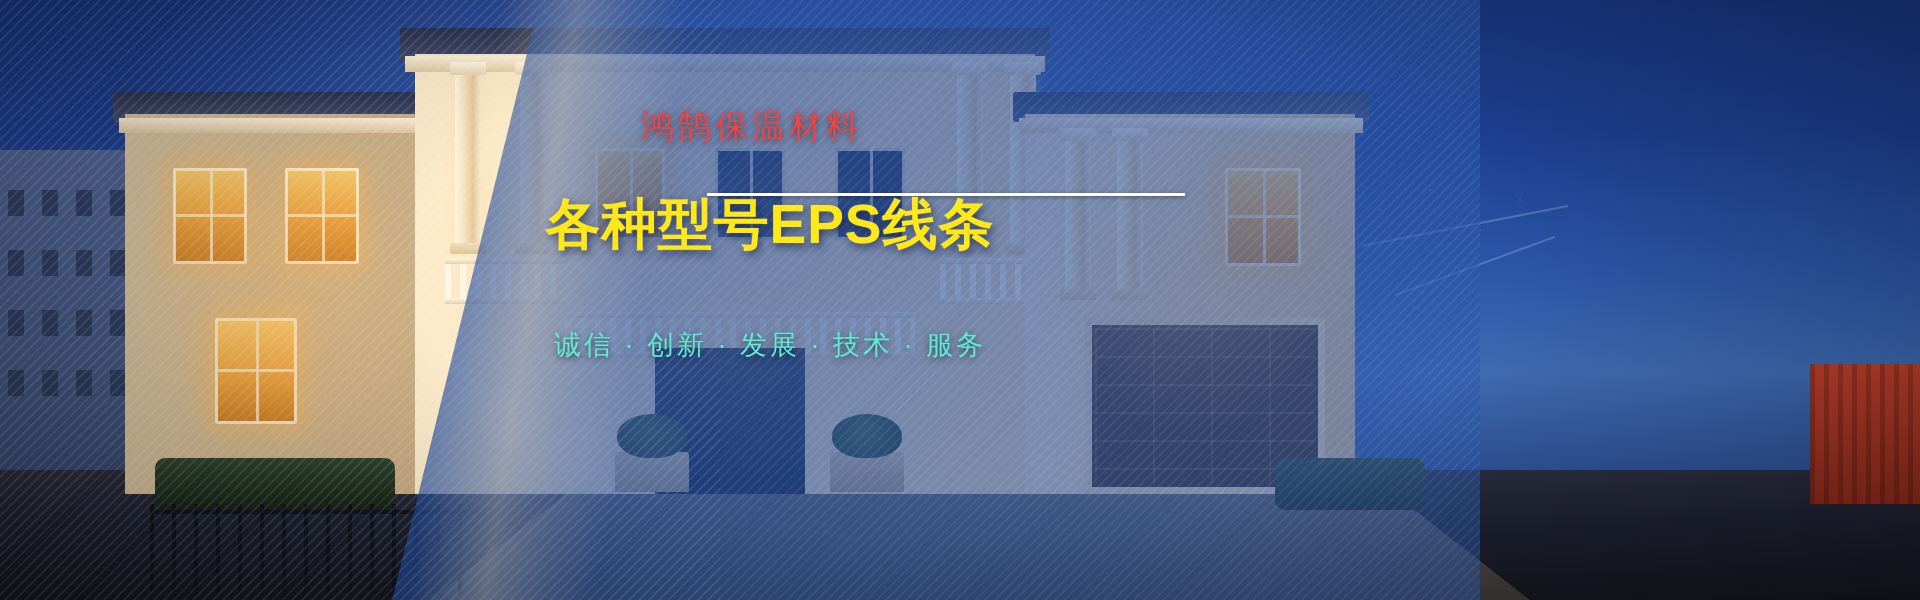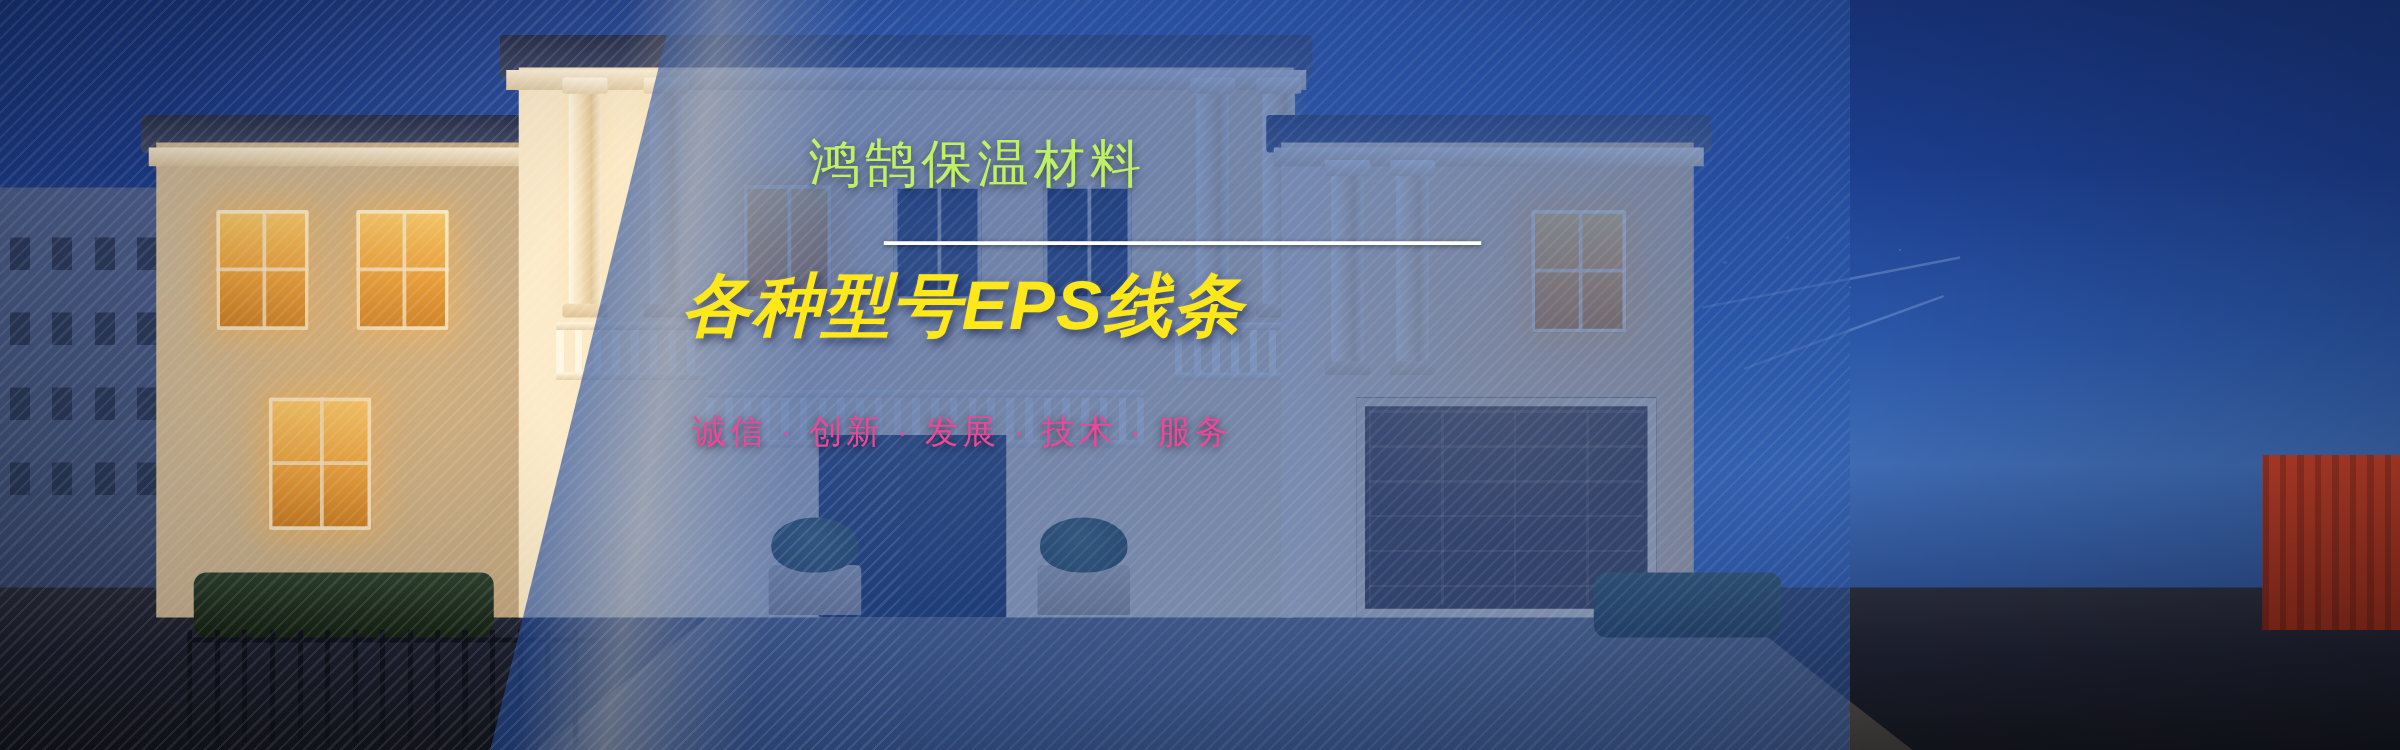--- a/index.html
+++ b/index.html
@@ -190,39 +190,39 @@
     position:absolute;inset:0;pointer-events:none;
     background:radial-gradient(ellipse 1200px 600px at 50% 45%,rgba(0,0,0,0) 45%,rgba(0,0,0,.30) 100%);
   }
 
   
   .copy{
     position:absolute;left:0;top:0;width:1920px;height:600px;
     text-align:center;
   }
   .brand{
-    position:absolute;left:372px;top:104px;width:820px;
-    color:#bef264;font-size:41px;letter-spacing:4px;font-weight:400;
+    position:absolute;left:342px;top:104px;width:820px;
+    color:#ef4444;font-size:33px;letter-spacing:4px;font-weight:400;
     text-shadow:0 2px 7px rgba(0,0,0,.5);
   }
   .rule{
     position:absolute;left:707px;top:193px;width:478px;height:3px;
     background:#ffffff;box-shadow:0 1px 4px rgba(0,0,0,.45);
   }
   .headline{
     position:absolute;left:330px;width:880px;
     color:#ffe81a;font-weight:bold;font-size:55px;letter-spacing:1px;
     text-shadow:2px 3px 8px rgba(20,30,70,.75), 0 0 2px rgba(255,255,255,.35);
     white-space:nowrap;
   }
-  .headline.l1{top:208px;font-style:italic;}
+  .headline.l1{top:188px;}
   .headline.l2{top:251px;}
   .tagline{
     position:absolute;left:360px;top:327px;width:820px;
-    color:#ec4899;font-size:27px;letter-spacing:3px;
+    color:#5eead4;font-size:27px;letter-spacing:3px;
     text-shadow:0 2px 7px rgba(0,0,0,.55);
   }
 </style>
 </head>
 <body>
 
 <div class="banner">
 
   <div class="photo">
 

